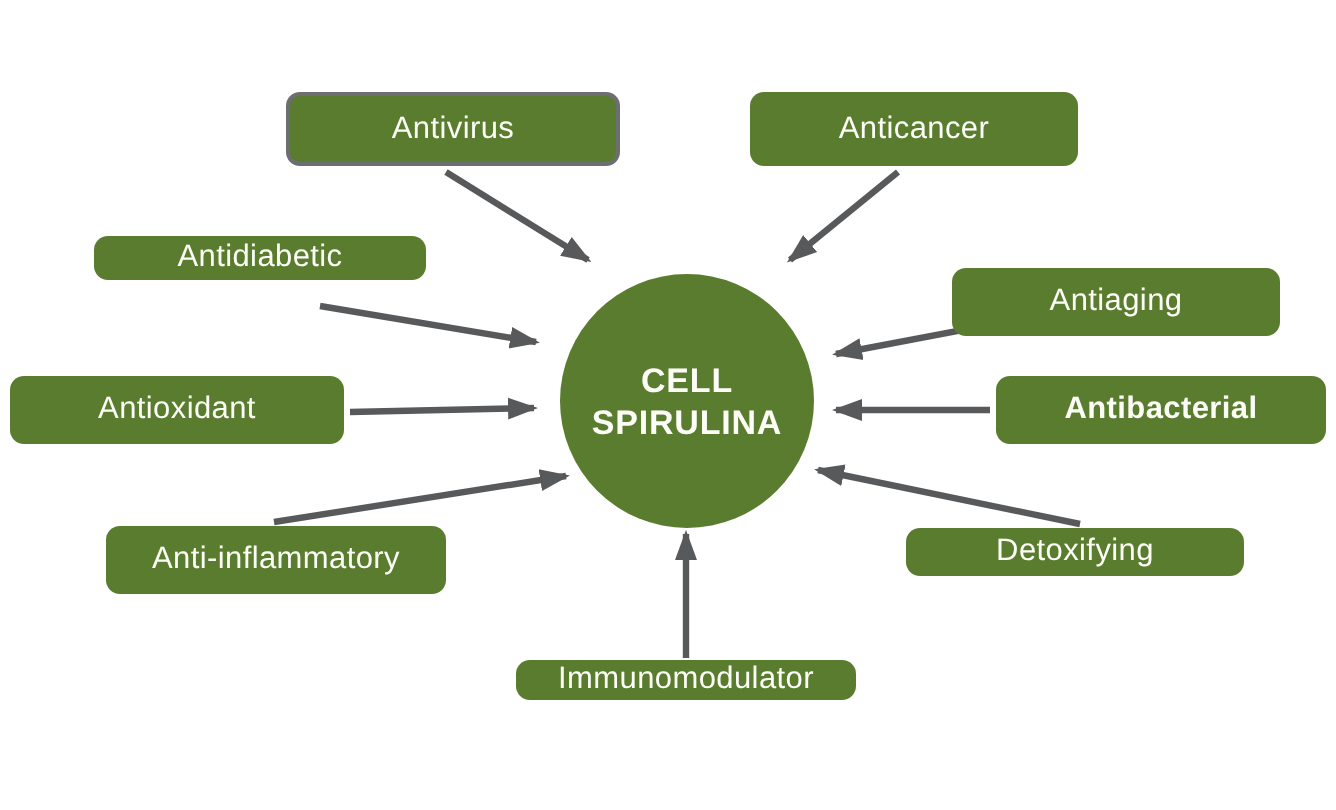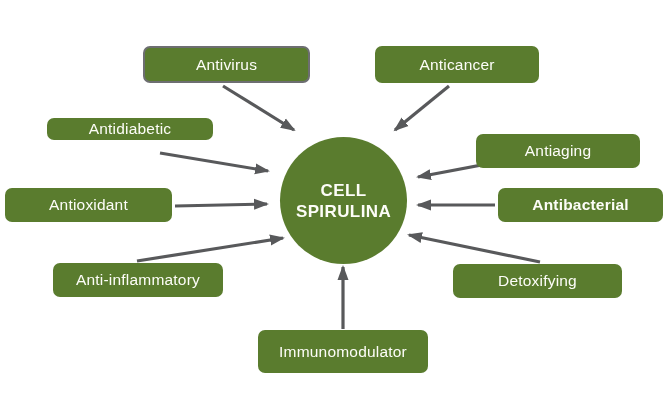--- a/index.html
+++ b/index.html
@@ -81,21 +81,21 @@
     <line x1="343" y1="329" x2="343" y2="267" stroke="#58595b" stroke-width="3.2" marker-end="url(#ah)"></line>
   </svg>
 
   <div class="node bordered" style="left:143px; top:46px;  width:167px; height:37px;">Antivirus</div>
   <div class="node" style="left:375px; top:46px;  width:164px; height:37px;">Anticancer</div>
   <div class="node" style="left:47px;  top:118px; width:166px; height:22px;">Antidiabetic</div>
   <div class="node" style="left:476px; top:118px; width:164px; height:34px;margin-top:16px;">Antiaging</div>
   <div class="node" style="left:5px;   top:188px; width:167px; height:34px;text-align:right;">Antioxidant</div>
   <div class="node" style="left:498px; top:188px; width:165px; height:34px;font-weight:bold;">Antibacterial</div>
   <div class="node" style="left:33px;  top:263px; width:170px; height:34px;margin-left:20px;">Anti-inflammatory</div>
-  <div class="node" style="left:453px; top:264px; width:169px; height:34px;">Detoxifying</div>
-  <div class="node" style="left:258px; top:330px; width:170px; height:43px;">Immunomodulator</div>
+  <div class="node" style="left:453px; top:264px; width:169px; height:24px;">Detoxifying</div>
+  <div class="node" style="left:258px; top:330px; width:170px; height:20px;">Immunomodulator</div>
 
   <div class="circle">
     <span>CELL</span>
     <span>SPIRULINA</span>
   </div>
 
 </div>
 
 </body></html>

